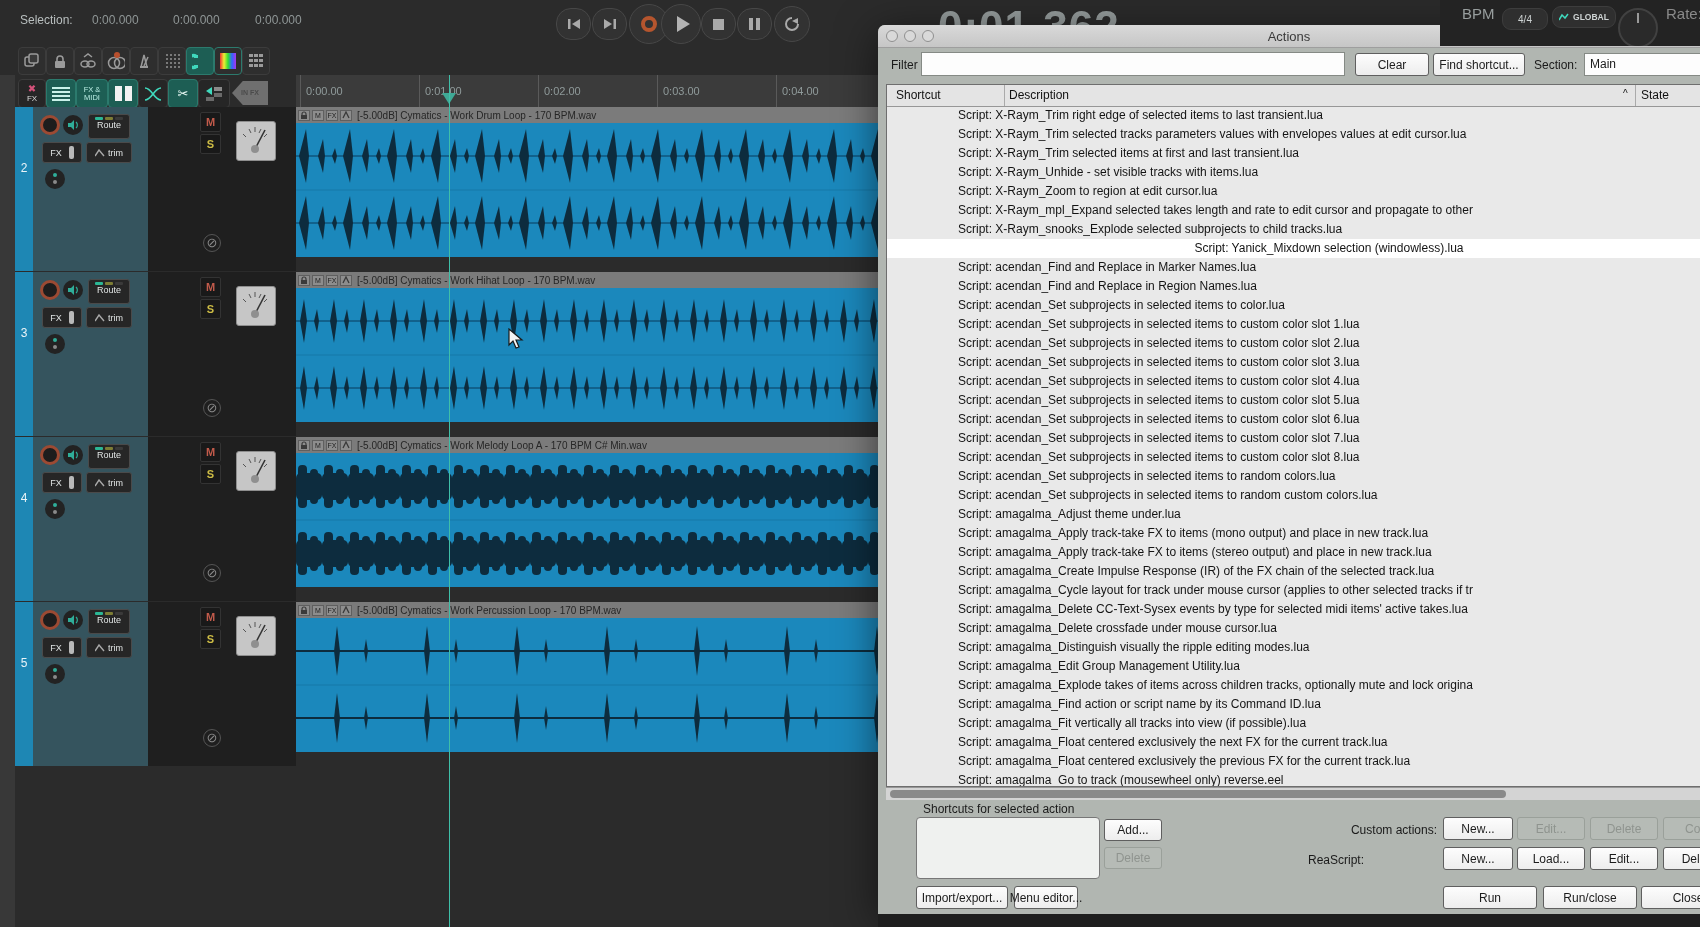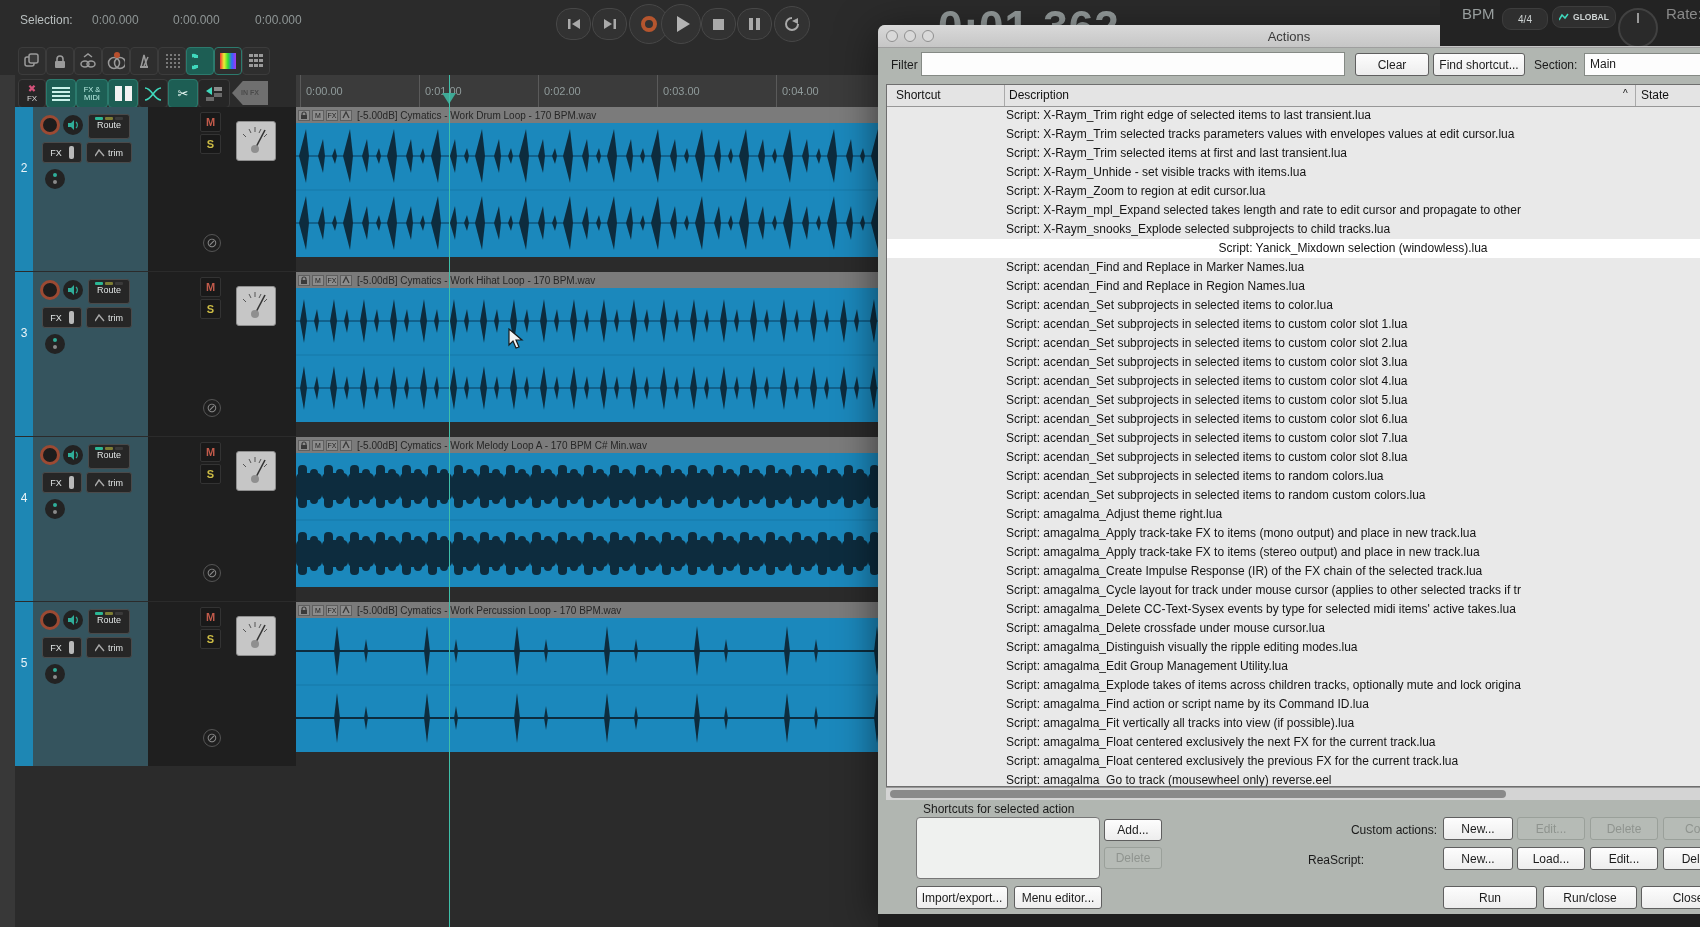--- a/index.html
+++ b/index.html
@@ -65,21 +65,21 @@
   .dtitle{left:0;top:4px;width:822px;text-align:center;font-size:13px;color:#3a3a3a;}
   .dinput{background:#fdfdfd;border:1px solid #858a85;box-sizing:border-box;font-family:"Liberation Sans",sans-serif;font-size:12px;padding:0 5px;}
   .mbtnw{background:linear-gradient(#fdfdfd,#ededed);border:1px solid #5f5f5f;border-radius:3px;box-sizing:border-box;
          display:flex;align-items:center;justify-content:center;font-size:12px;color:#1c1c1c;white-space:nowrap;}
   .mbtnw.dis{background:#b6bbb6;border-color:#9aa09a;color:#8f948f;}
   .dlist{left:8px;top:59px;width:814px;height:703px;background:#e9e9e9;border:1px solid #6e6e6e;border-right:none;box-sizing:border-box;overflow:hidden;}
   .lhead{position:absolute;left:0;top:0;right:0;height:21px;background:#e4e4e4;border-bottom:1px solid #979797;padding-left:30px;}
   .lhead span{position:absolute;top:3px;font-size:12px;color:#111;}
   .lhdiv{position:absolute;top:0;bottom:0;width:1px;background:#aaa;}
   .lrows{position:absolute;left:0;top:21px;right:0;bottom:0;overflow:hidden;}
-  .arow{height:19px;line-height:19px;padding-left:119px;white-space:nowrap;color:#141414;font-size:12px;}
+  .arow{height:19px;line-height:19px;padding-left:71px;white-space:nowrap;color:#141414;font-size:12px;}
   .arow.sel{background:#ffffff;text-align:center;}
   .hscroll{left:8px;top:762px;width:814px;height:12px;background:#d4d4d4;border-top:1px solid #979797;}
   .hthumb{position:absolute;left:4px;top:2px;width:616px;height:8px;border-radius:4px;background:#8a8a8a;}
   .grouplab{font-size:12px;color:#1a1a1a;}
   .shortbox{left:38px;top:792px;width:182px;height:60px;background:#eff1ef;border:1px solid #777;border-radius:4px;}
   .footer-strip{left:878px;top:914px;width:822px;height:13px;background:#1e1e1e;z-index:5;}
   .cursor{z-index:9;}
 </style>
 </head>
 <body>
@@ -637,21 +637,21 @@
           <div class="arow">Script: acendan_Set subprojects in selected items to custom color slot 1.lua</div>
           <div class="arow">Script: acendan_Set subprojects in selected items to custom color slot 2.lua</div>
           <div class="arow">Script: acendan_Set subprojects in selected items to custom color slot 3.lua</div>
           <div class="arow">Script: acendan_Set subprojects in selected items to custom color slot 4.lua</div>
           <div class="arow">Script: acendan_Set subprojects in selected items to custom color slot 5.lua</div>
           <div class="arow">Script: acendan_Set subprojects in selected items to custom color slot 6.lua</div>
           <div class="arow">Script: acendan_Set subprojects in selected items to custom color slot 7.lua</div>
           <div class="arow">Script: acendan_Set subprojects in selected items to custom color slot 8.lua</div>
           <div class="arow">Script: acendan_Set subprojects in selected items to random colors.lua</div>
           <div class="arow">Script: acendan_Set subprojects in selected items to random custom colors.lua</div>
-          <div class="arow">Script: amagalma_Adjust theme right.lua</div>
+          <div class="arow">Script: amagalma_Adjust theme under.lua</div>
           <div class="arow">Script: amagalma_Apply track-take FX to items (mono output) and place in new track.lua</div>
           <div class="arow">Script: amagalma_Apply track-take FX to items (stereo output) and place in new track.lua</div>
           <div class="arow">Script: amagalma_Create Impulse Response (IR) of the FX chain of the selected track.lua</div>
           <div class="arow">Script: amagalma_Cycle layout for track under mouse cursor (applies to other selected tracks if tr</div>
           <div class="arow">Script: amagalma_Delete CC-Text-Sysex events by type for selected midi items' active takes.lua</div>
           <div class="arow">Script: amagalma_Delete crossfade under mouse cursor.lua</div>
           <div class="arow">Script: amagalma_Distinguish visually the ripple editing modes.lua</div>
           <div class="arow">Script: amagalma_Edit Group Management Utility.lua</div>
           <div class="arow">Script: amagalma_Explode takes of items across children tracks, optionally mute and lock origina</div>
           <div class="arow">Script: amagalma_Find action or script name by its Command ID.lua</div>
@@ -698,21 +698,21 @@
     <div class="abs mbtnw" style="left:712px;top:822px;width:68px;height:23px">
       <span>Edit...</span>
       </div>
     <div class="abs mbtnw" style="left:785px;top:822px;width:72px;height:23px">
       <span>Delete</span>
       </div>
 
     <div class="abs mbtnw" style="left:38px;top:861px;width:92px;height:23px">
       <span>Import/export...</span>
       </div>
-    <div class="abs mbtnw" style="left:136px;top:861px;width:88px;height:23px">
+    <div class="abs mbtnw" style="left:136px;top:861px;width:64px;height:23px">
       <span>Menu editor...</span>
       </div>
     <div class="abs mbtnw" style="left:565px;top:861px;width:94px;height:23px">
       <span>Run</span>
       </div>
     <div class="abs mbtnw" style="left:665px;top:861px;width:94px;height:23px">
       <span>Run/close</span>
       </div>
     <div class="abs mbtnw" style="left:763px;top:861px;width:94px;height:23px">
       <span>Close</span>

